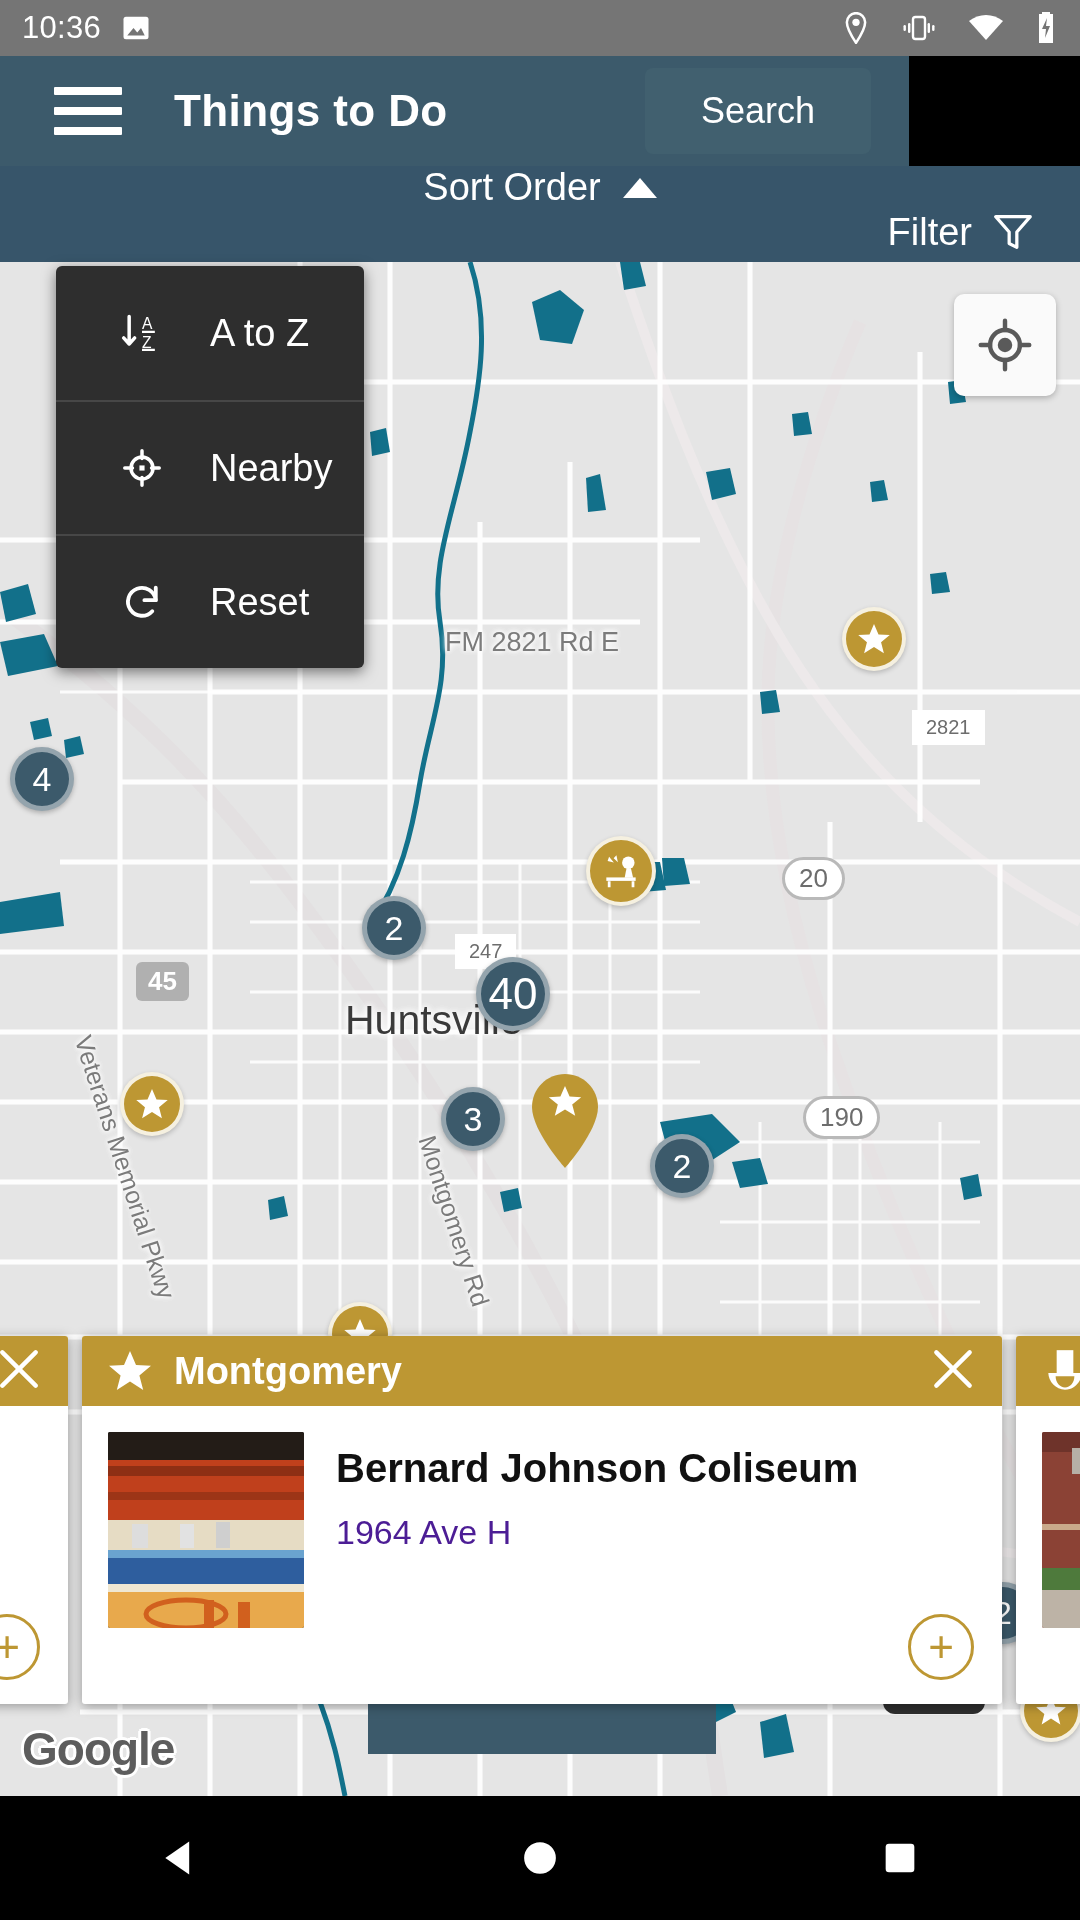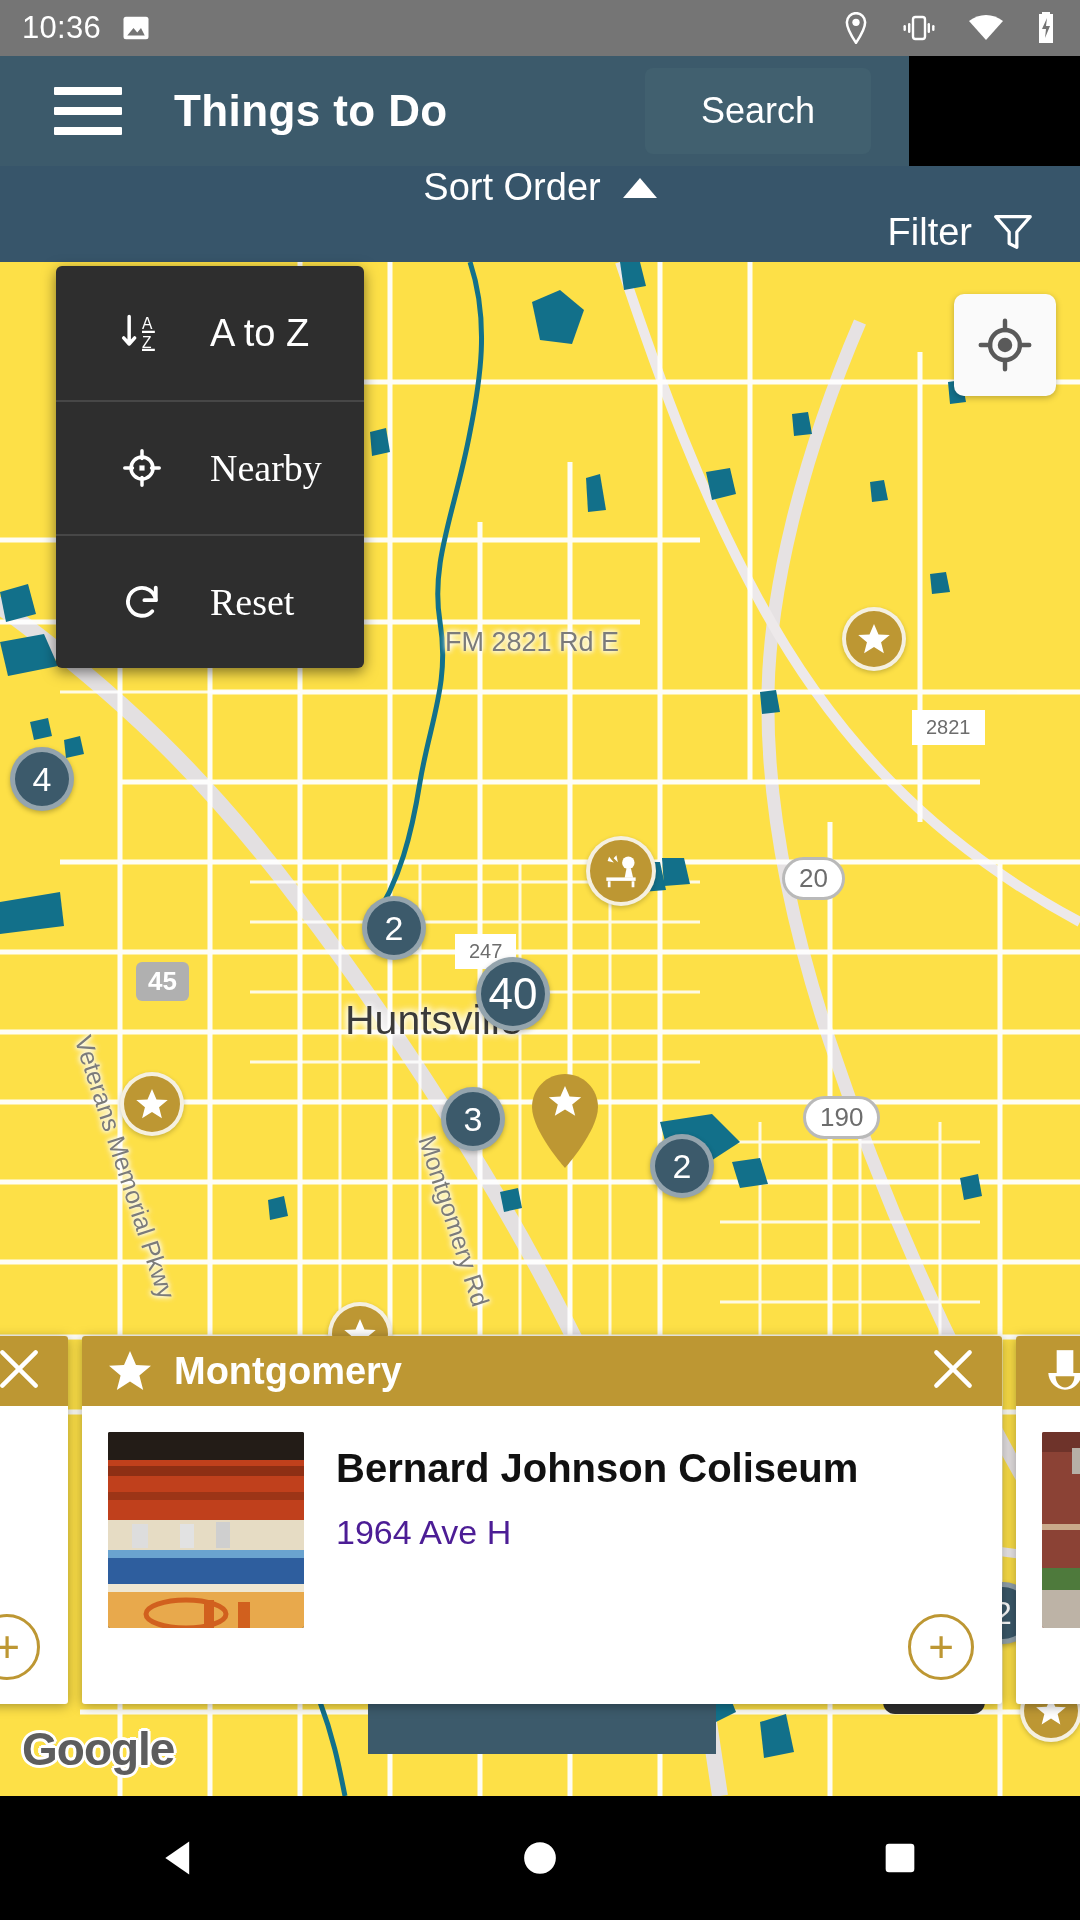--- a/index.html
+++ b/index.html
@@ -51,21 +51,21 @@
     width:0; height:0; margin-left:22px;
     border-left:17px solid transparent; border-right:17px solid transparent;
     border-bottom:20px solid #fff;
   }
   #filter-group { margin-left:auto; display:flex; align-items:center; cursor:pointer; }
   #filter-label { color:#fff; font-size:38px; margin-right:18px; }
 
   
   #map {
     position:absolute; top:262px; left:0; width:1080px; height:1534px;
-    background:#fde047; overflow:hidden;padding-left:31px;
+    background:#e5e5e5; overflow:hidden;padding-left:31px;
   }
   #map svg.maplayer { position:absolute; top:0; left:0; }
 
   .map-label {
     position:absolute; color:#7b7b7b; font-size:24px; white-space:nowrap;
     text-shadow:0 0 6px #fff,0 0 6px #fff,0 0 4px #fff;
   }
   #city-label {
     position:absolute; color:#3a3a3a; font-size:41px; white-space:nowrap;
     text-shadow:0 0 8px #fff,0 0 8px #fff,0 0 6px #fff;
@@ -123,21 +123,21 @@
   
   #sort-menu {
     position:absolute; top:266px; left:56px; width:308px;
     background:#2E2E2E; border-radius:6px;
     box-shadow:0 4px 14px rgba(0,0,0,.5); z-index:40;
   }
   .menu-item {
     display:flex; align-items:center; height:134px; padding-left:60px;
     color:#fff; cursor:pointer;
   }
-  .menu-item + .menu-item { border-top:2px solid #474747;font-family:Liberation Serif, serif; }
+  .menu-item + .menu-item { border-top:2px solid #474747; }
   .menu-icon { width:52px; display:flex; align-items:center; justify-content:center; }
   .menu-label { font-size:38px; margin-left:42px; }
 
   
   #carousel { position:absolute; left:0; bottom:216px; width:1080px; height:368px; z-index:30; }
   .card {
     position:absolute; top:0; background:#fff; border-radius:3px;
     box-shadow:0 2px 12px rgba(0,0,0,.35); overflow:hidden;
   }
   .card-header {

